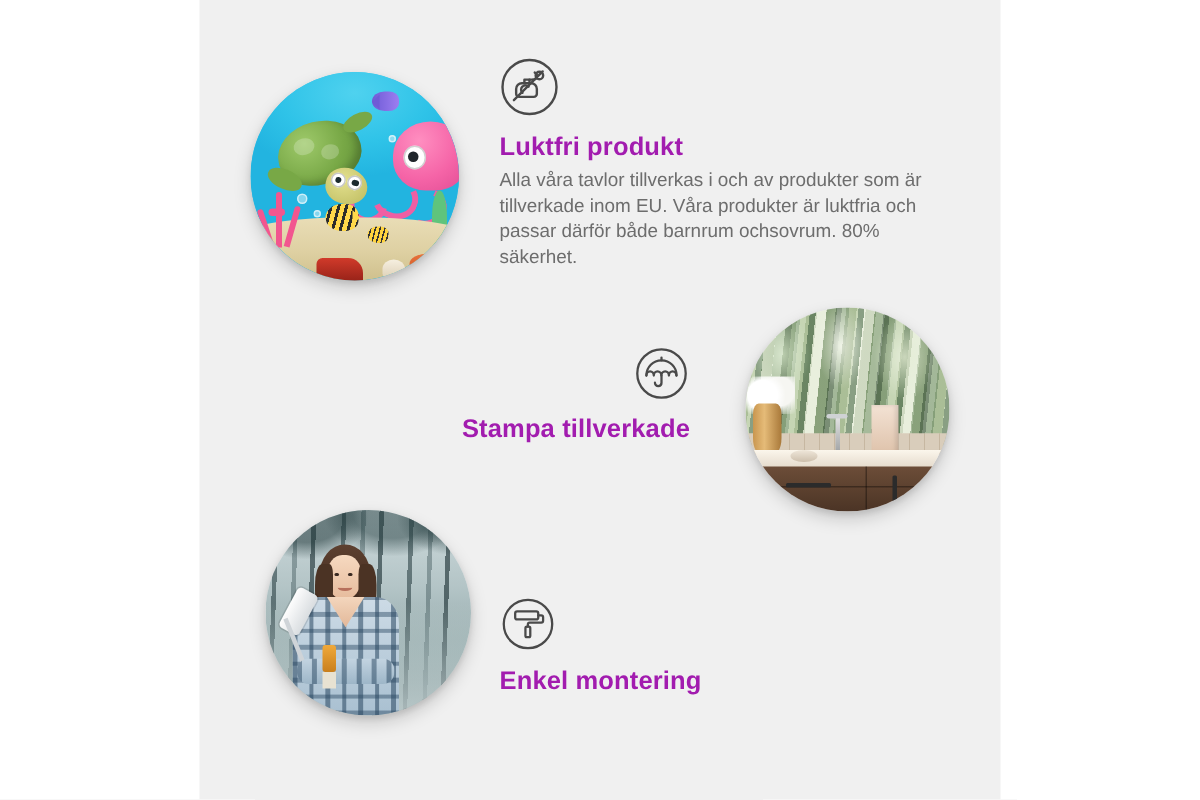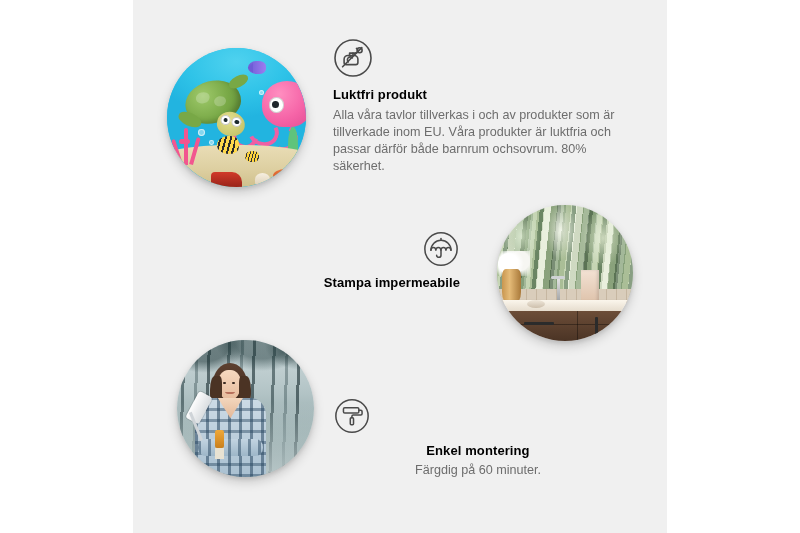--- a/index.html
+++ b/index.html
@@ -309,21 +309,21 @@
   }
   #m3 .brush:after{
     content:""; position:absolute; left:0; top:100%; width:100%; height:60%;
     background:#e8e2d2;
   }
 
   
   .feature { position:absolute; }
   .feature .icon-wrap { display:block; }
   .feature h3 {
-    font-size:13px; font-weight:600; color:#000000;
+    font-size:17px; font-weight:600; color:#a21caf;
     letter-spacing:.1px; line-height:1.25;
   }
   .feature p {
     font-size:12.6px; color:#6d6d6d; line-height:17px;
   }
   svg.ficon { display:block; }
   svg.ficon .st { fill:none; stroke:#4a4a4a; stroke-width:1.6;
     stroke-linecap:round; stroke-linejoin:round; }
   svg.ficon .ring { fill:none; stroke:#4a4a4a; stroke-width:1.6; }
 
@@ -332,21 +332,21 @@
   #f1 .icon-wrap { margin-bottom:9px; }
   #f1 h3 { margin-bottom:4px; }
   #f1 p { width:285px; }
 
   
   #f2 { left:178px; top:230px; width:282px; text-align:right; }
   #f2 .icon-wrap { display:flex; justify-content:flex-end; margin-bottom:7px; }
   #f2 h3 { margin-bottom:3px; }
 
   
-  #f3 { left:333px; top:397px; width:290px; text-align:center; }
+  #f3 { left:333px; top:397px; width:290px; text-align:left; }
   #f3 .icon-wrap { margin-bottom:8px; }
   #f3 h3 { margin-bottom:3px; }
 </style>
 </head>
 <body>
 
 <div id="stage">
 
   <div class="panel"></div>
 
@@ -452,29 +452,28 @@
   <div class="feature" id="f2">
     <span class="icon-wrap">
       <svg class="ficon" width="38" height="38" viewBox="0 0 40 40" aria-hidden="true">
         <circle class="ring" cx="20" cy="20" r="17"></circle>
         <path class="st" d="M9.4 21.4c0-5.9 4.7-10.6 10.6-10.6s10.6 4.7 10.6 10.6"></path>
         <path class="st" d="M9.4 21.4c0-1.6 1.2-2.9 2.6-2.9s2.6 1.3 2.6 2.9c0-1.6 1.2-2.9 2.6-2.9s2.7 1.3 2.7 2.9c0-1.6 1.2-2.9 2.7-2.9s2.6 1.3 2.6 2.9c0-1.6 1.2-2.9 2.6-2.9s2.6 1.3 2.6 2.9"></path>
         <line class="st" x1="20" y1="10.8" x2="20" y2="8.9"></line>
         <path class="st" d="M20 21.4v5.1c0 1.3-1 2.3-2.3 2.3s-2.3-1-2.3-2.3"></path>
       </svg>
     </span>
-    <h3>Stampa impermeabile</h3>
+    <h3>Stampa tillverkade</h3>
   </div>
 
   <div class="feature" id="f3">
     <span class="icon-wrap">
       <svg class="ficon" width="38" height="38" viewBox="0 0 40 40" aria-hidden="true">
         <circle class="ring" cx="20" cy="20" r="17"></circle>
         <rect class="st" x="11" y="11.2" width="16.2" height="5.6" rx="1.4"></rect>
         <path class="st" d="M27.2 14h2.1c.7 0 1.3.6 1.3 1.3v2.4c0 .7-.6 1.3-1.3 1.3h-8.1c-.7 0-1.3.6-1.3 1.3v1.6"></path>
         <rect class="st" x="18.2" y="21.9" width="3.4" height="7.3" rx="1"></rect>
       </svg>
     </span>
     <h3>Enkel montering</h3>
-    <p>Färgdig på 60 minuter.</p>
   </div>
 
 </div>
 
 </body></html>

